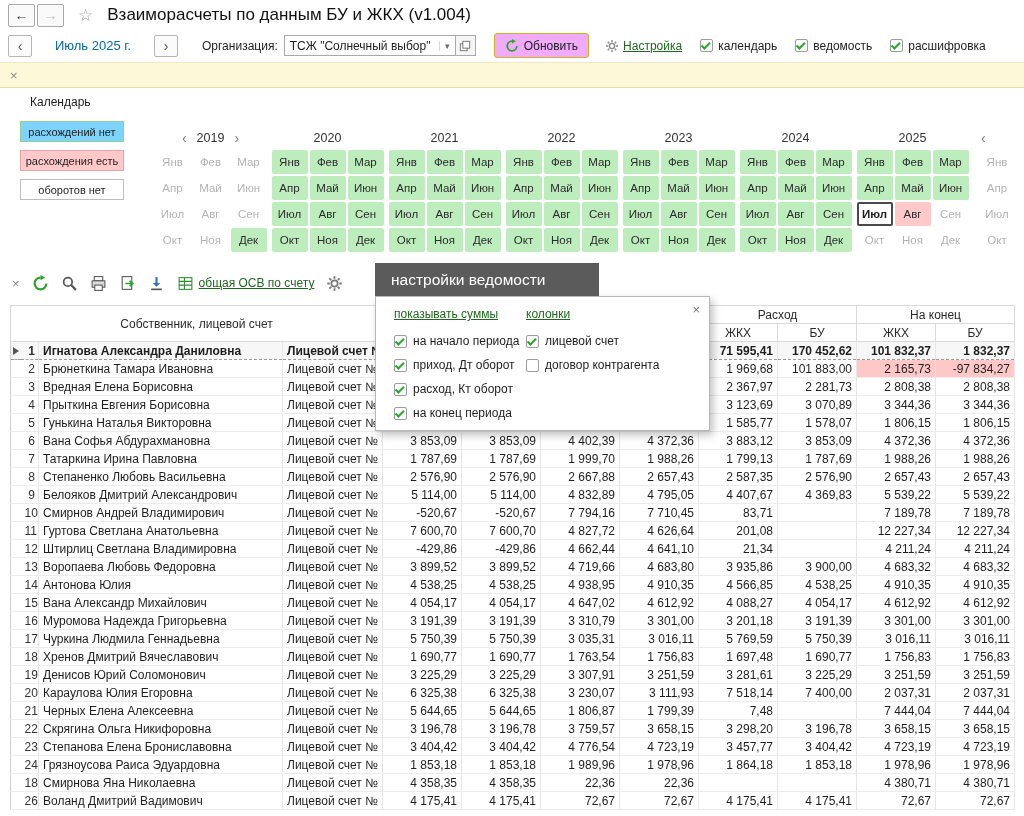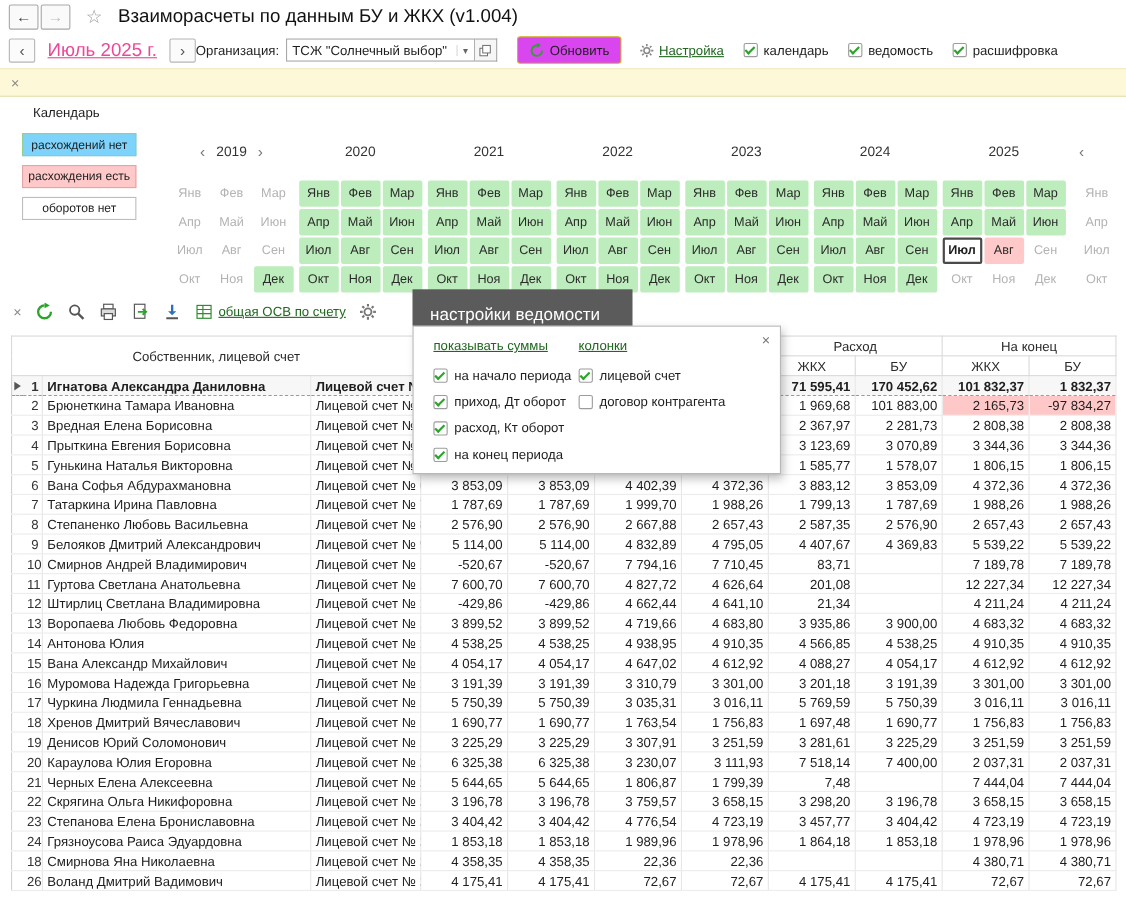--- a/index.html
+++ b/index.html
@@ -10,28 +10,28 @@
   .navbtn{width:25px;height:21px;border:1px solid #a8a8a8;background:#fafafa;border-radius:2px;
           display:flex;align-items:center;justify-content:center;font-size:14px;color:#333}
   .navbtn.disabled{color:#bcbcbc}
   .navbtn+.navbtn{margin-left:2px}
   .star{margin-left:14px;font-size:17px;color:#9a9a9a}
   .title{margin-left:14px;font-size:17px;color:#111;white-space:nowrap}
   
   .cmdbar{position:absolute;top:31px;left:0;width:100%;height:29px;display:flex;align-items:center;padding:0 8px;box-sizing:border-box}
   .pbtn{width:22px;height:20px;border:1px solid #b5b5b5;background:#fbfbfb;border-radius:2px;
         display:flex;align-items:center;justify-content:center;font-size:14px;color:#555}
-  .period{width:122px;text-align:center;color:#ec4899;text-decoration:underline;font-size:17px;white-space:nowrap}
-  .lbl-org{white-space:nowrap}
+  .period{width:122px;text-align:center;color:#0369a1;font-size:13px;white-space:nowrap}
+  .lbl-org{margin-left:24px;white-space:nowrap}
   .combo{margin-left:6px;width:172px;height:21px;border:1px solid #a9a9a9;background:#fff;display:flex;align-items:center;box-sizing:border-box}
   .combo-text{flex:1;padding:0 5px;white-space:nowrap;overflow:hidden}
   .combo-arrow{width:15px;text-align:center;color:#666;font-size:9px;border-left:1px solid #d8d8d8}
   .chooser{width:20px;height:21px;border:1px solid #a9a9a9;border-left:none;background:#f6f6f6;
            display:flex;align-items:center;justify-content:center;box-sizing:border-box}
-  .btn-refresh{margin-left:18px;height:23px;padding:0 10px;background:#d946ef;border:1px solid #cfb41e;border-radius:3px;
+  .btn-refresh{margin-left:18px;height:23px;padding:0 10px;background:#f0abfc;border:1px solid #cfb41e;border-radius:3px;
                display:flex;align-items:center;gap:5px;white-space:nowrap}
   .link-settings{margin-left:16px;display:flex;align-items:center;gap:4px;white-space:nowrap}
   .green-link{color:#20671f;text-decoration:underline}
   .blue-link{color:#2456b8;text-decoration:underline}
   .chk{display:flex;align-items:center;gap:5px;margin-left:18px;white-space:nowrap}
   .cbox{width:13px;height:13px;min-width:13px;border:1px solid #9c9c9c;background:#fff;border-radius:2px;
         display:flex;align-items:center;justify-content:center;box-sizing:border-box}
   .tick{width:7px;height:3px;border-left:2px solid #2aa52a;border-bottom:2px solid #2aa52a;transform:rotate(-45deg) translate(0,-1px)}
   
   .infobar{position:absolute;top:62px;left:0;width:100%;height:26px;background:#fcf8d8;
@@ -45,21 +45,21 @@
       border:1px solid #bdbdbd;box-sizing:border-box}
   .lg-ok{background:#7dd3fc;border-color:#93cf93}
   .lg-diff{background:#ffc9c9;border-color:#e2a6a6}
   .lg-none{background:#fff}
   .years{position:absolute;left:152px;top:128px;display:flex}
   .yblock{width:117px}
   .yblock-next{width:54px}
   .yhead{height:20px;display:flex;align-items:center;justify-content:center;gap:10px;font-size:12.5px;color:#333}
   .yblock-next .yhead{justify-content:flex-start;padding-left:10px}
   .ynav{color:#777;font-size:14px}
-  .mgrid{display:grid;grid-template-columns:repeat(3,36px);grid-auto-rows:24px;gap:2px;justify-content:center;margin-top:16px}
+  .mgrid{display:grid;grid-template-columns:repeat(3,36px);grid-auto-rows:24px;gap:2px;justify-content:center;margin-top:2px}
   .mgrid-1{grid-template-columns:36px;justify-content:start;padding-left:8px}
   .mcell{display:flex;align-items:center;justify-content:center;font-size:11.5px;border-radius:2px}
   .m-ok{background:#bdedbd;color:#2b2b2b}
   .m-none{color:#b3b3b3}
   .m-diff{background:#ffc9c9;color:#2b2b2b}
   .m-sel{background:#fff;border:2px solid #4a4a4a;font-weight:bold;box-sizing:border-box}
   
   .sheetbar{position:absolute;left:12px;top:268px;height:30px;display:flex;align-items:center;gap:12px}
   .tool{display:flex;align-items:center;justify-content:center}
   .ic{width:17px;height:17px;display:block}
@@ -70,22 +70,22 @@
   th{height:17px;font-weight:normal;border:1px solid #d9d9d9;text-align:center;padding:0;color:#2b2b2b;background:#fff}
   td{height:18px;border-right:1px solid #e6e6e6;border-bottom:1px solid #ececec;padding:0 4px;
      white-space:nowrap;overflow:hidden;box-sizing:border-box}
   td.num{text-align:right}
   td.pink{background:#ffc8c8}
   tr.sel td{font-weight:bold;background:#f7f7f7;border-bottom:1px dashed #9a9a9a}
   td.mk{border-right:none;padding:0 0 0 2px}
   td.rn{text-align:right;color:#333;padding-right:3px}
   .tri{display:inline-block;width:0;height:0;border-left:6px solid #555;border-top:4px solid transparent;border-bottom:4px solid transparent}
   
-  .popup-head{position:absolute;left:375px;top:263px;height:33px;width:200px;background:#5b5b5b;color:#fff;
-              display:flex;align-items:flex-end;padding:0 16px;box-sizing:border-box;font-size:15.5px;z-index:10;white-space:nowrap}
+  .popup-head{position:absolute;left:375px;top:263px;height:33px;width:224px;background:#5b5b5b;color:#fff;
+              display:flex;align-items:center;padding:0 16px;box-sizing:border-box;font-size:15.5px;z-index:10;white-space:nowrap}
   .popup{position:absolute;left:375px;top:296px;width:333px;height:133px;background:#fff;border:1px solid #b8b8b8;
          box-shadow:3px 4px 8px rgba(0,0,0,.25);z-index:9}
   .popup-close{position:absolute;right:9px;top:5px;color:#777;font-size:13px}
   .pp-col{position:absolute;top:10px}
   .pp-col1{left:18px}
   .pp-col2{left:150px}
   .pp-head{color:#20671f;text-decoration:underline;margin-bottom:8px}
   .pp-item{display:flex;align-items:center;gap:6px;height:24px;white-space:nowrap}
 </style>
 </head>

